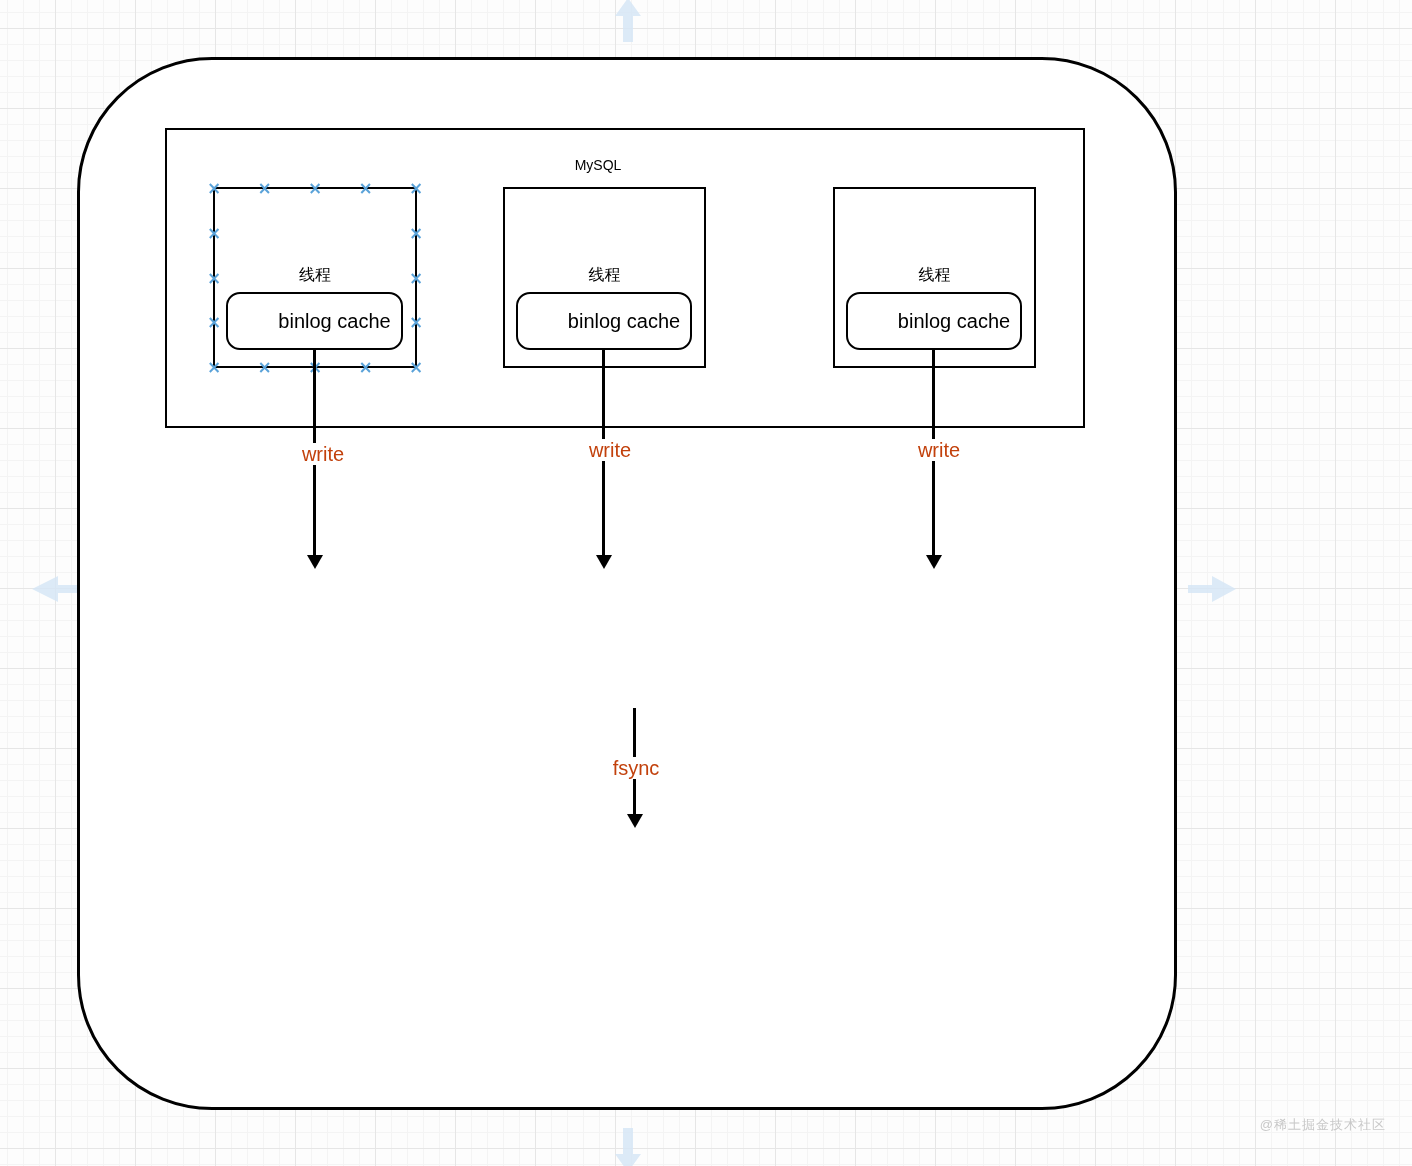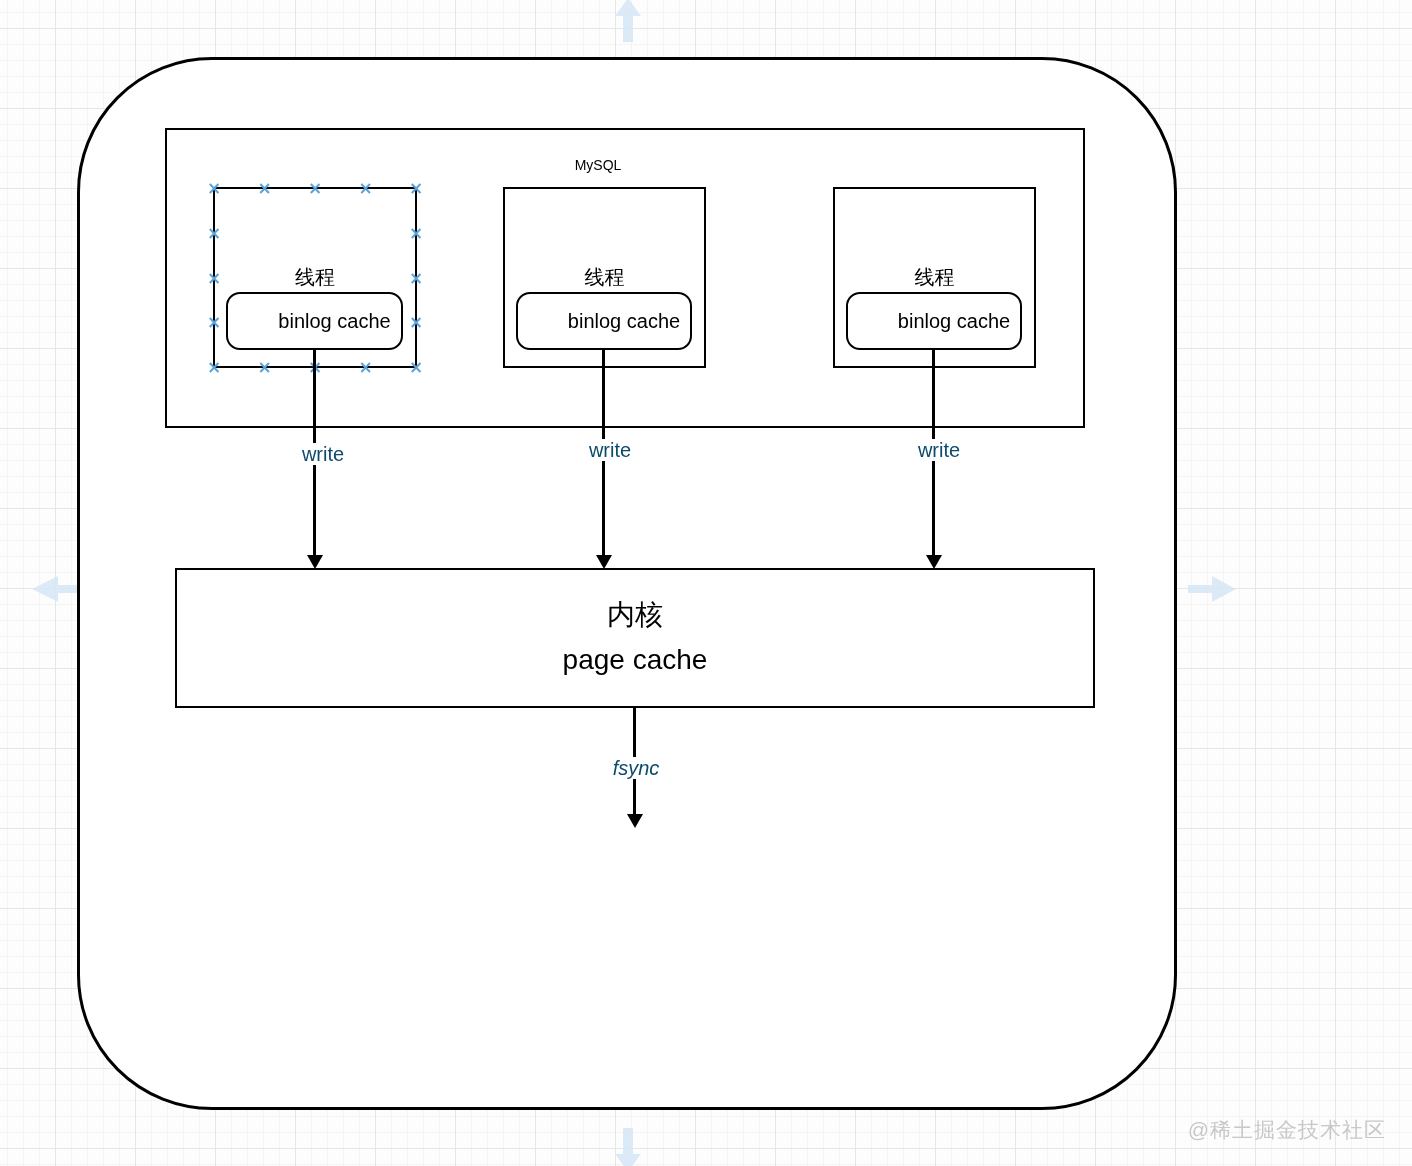--- a/index.html
+++ b/index.html
@@ -35,21 +35,21 @@
   }
   .thread-box{
     top:187px;width:203px;height:181px;
     border:2px solid #000;background:#fff;
   }
   .t1{left:213px;width:204px;}
   .t2{left:503px;}
   .t3{left:833px;}
   .thread-label{
     position:absolute;left:0;right:0;top:76px;text-align:center;
-    font-size:20px;color:#000;line-height:1.2;
+    font-size:16px;color:#000;line-height:1.2;
   }
   .cache-box{
     position:absolute;left:11px;right:12px;top:103px;height:58px;
     border:2.5px solid #000;border-radius:14px;background:#fff;
     display:flex;align-items:center;justify-content:center;
     font-size:20px;color:#000;box-sizing:border-box;padding-left:40px;
   }
   .kernel-box{
     left:175px;top:568px;width:920px;height:140px;
     border:2.5px solid #000;background:#fff;
@@ -64,36 +64,36 @@
   }
   
   .vline{width:3px;background:#000;}
   .arrow-head{
     width:0;height:0;
     border-left:8px solid transparent;border-right:8px solid transparent;
     border-top:14px solid #000;
   }
   .edge-label{
     position:absolute;transform:translateX(-50%);
-    background:#fff;padding:0 4px;font-size:20px;color:#0c4a6e;line-height:1.1;
+    background:#fff;padding:0 4px;font-size:20px;color:#c2410c;line-height:1.1;
   }
   
   .handles{position:absolute;left:-1px;top:-1px;right:-1px;bottom:-1px;pointer-events:none;}
   .sel-handle{
     position:absolute;transform:translate(-50%,-50%);
     color:#5ba3d9;font-weight:700;font-size:17px;line-height:1;
     font-family:"DejaVu Sans",sans-serif;pointer-events:auto;
   }
   
   .pan{color:#d7e7f6;opacity:.85;}
   .pan svg{display:block;}
   
   .watermark{
     position:absolute;right:26px;top:1116px;
-    font-size:21px;color:#c8c8c8;letter-spacing:1px;
+    font-size:13px;color:#c8c8c8;letter-spacing:1px;
   }
 </style>
 </head>
 <body>
 
 <div class="canvas">
 
   <span class="pan abs" style="left:611px;top:-4px;">
     <svg width="34" height="48" viewBox="0 0 34 48">
         <path d="M12 46 V20 H4 L17 2 L30 20 H22 V46 Z" fill="currentColor"></path>
@@ -164,24 +164,20 @@
   <div class="abs arrow-head" style="left:307px;top:555px;"></div>
   <div class="abs vline" style="left:602px;top:349px;height:207px;"></div>
   <div class="abs arrow-head" style="left:596px;top:555px;"></div>
   <div class="abs vline" style="left:932px;top:349px;height:207px;"></div>
   <div class="abs arrow-head" style="left:926px;top:555px;"></div>
 
   <span class="edge-label" style="left:323px;top:443px;">write</span>
   <span class="edge-label" style="left:610px;top:439px;">write</span>
   <span class="edge-label" style="left:939px;top:439px;">write</span>
 
-  <div class="abs kernel-box">
-    <div>内核</div>
-    <div>page cache</div>
-  </div>
 
   <div class="abs vline" style="left:633px;top:708px;height:107px;"></div>
   <div class="abs arrow-head" style="left:627px;top:814px;"></div>
-  <span class="edge-label" style="left:636px;top:757px;font-style:italic;">fsync</span>
+  <span class="edge-label" style="left:636px;top:757px;">fsync</span>
 
 
   <div class="watermark">@稀土掘金技术社区</div>
 </div>
 
 </body></html>

